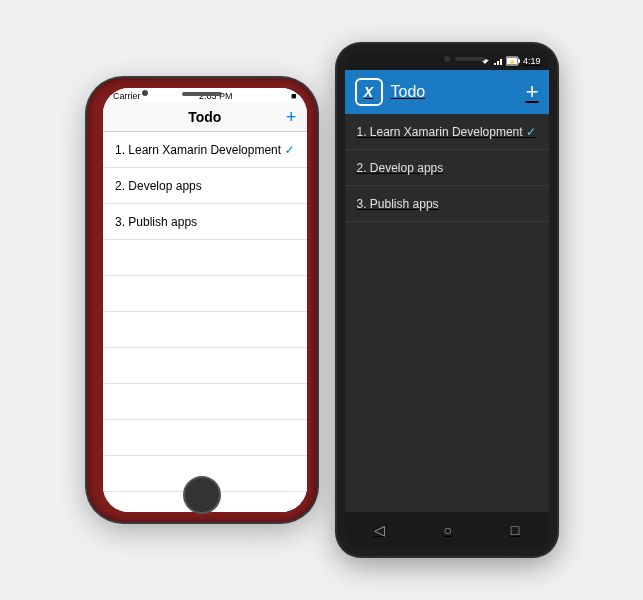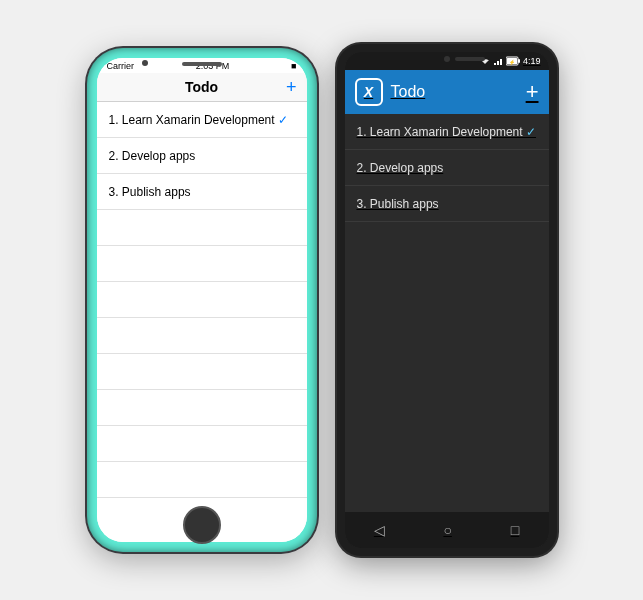--- a/index.html
+++ b/index.html
@@ -18,28 +18,29 @@
       display: flex;
       flex-direction: row;
       gap: 20px;
       align-items: center;
       justify-content: center;
     }
 
     
     .iphone {
       width: 230px;
-      height: 504px;
-      background: #5eead4;
+      height: 444px;
+      background: #7f1d1d;
       border-radius: 36px;
       padding: 10px;
       box-shadow: 0 0 0 2px #3a3a3e, inset 0 0 8px rgba(0,0,0,0.5), 0 8px 30px rgba(0,0,0,0.3);
       position: relative;
       display: flex;
       flex-direction: column;
+      align-items: flex-end;
     }
 
     .iphone-screen {
       flex: 1;
       background: #fff;
       border-radius: 26px;
       overflow: hidden;
       display: flex;
       flex-direction: column;
     }

